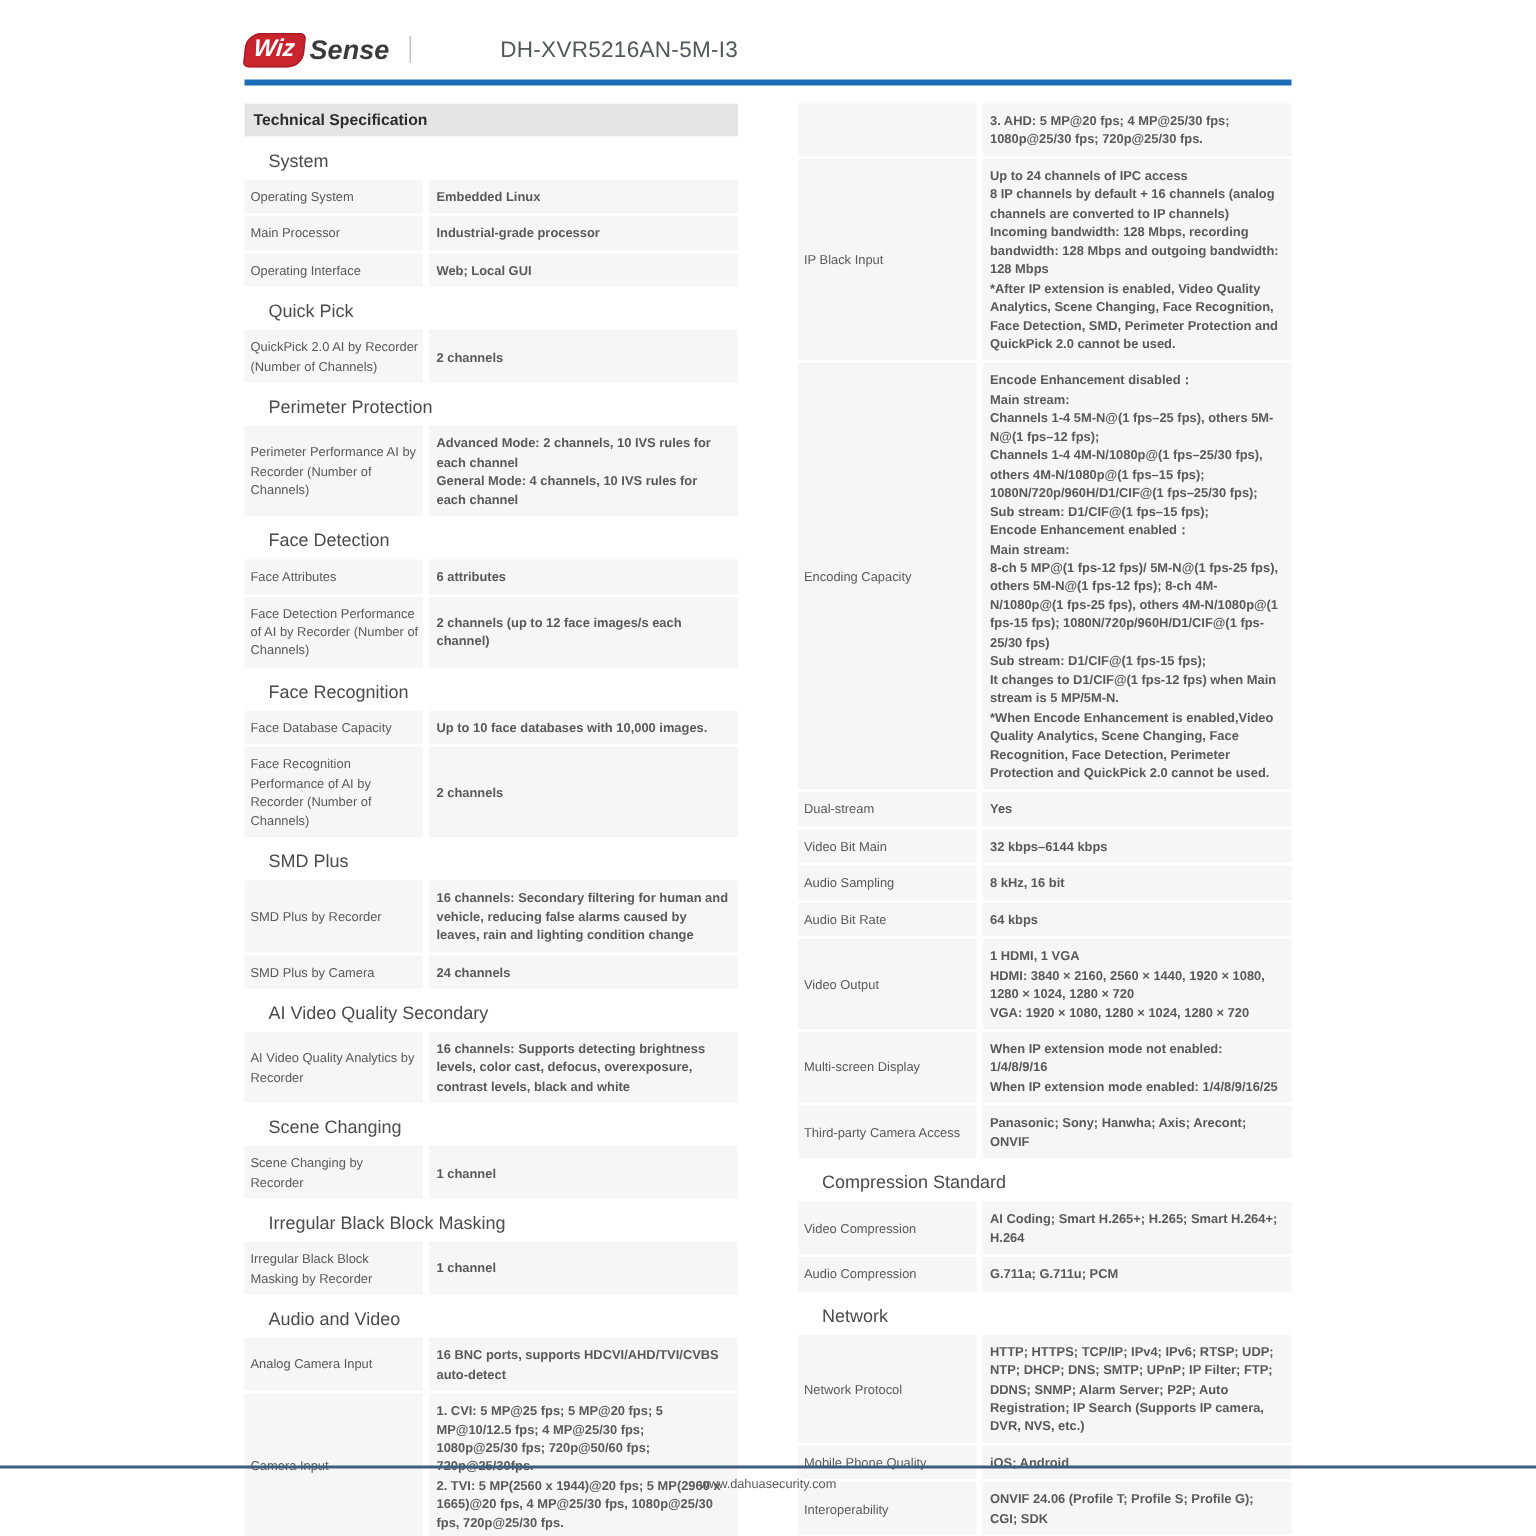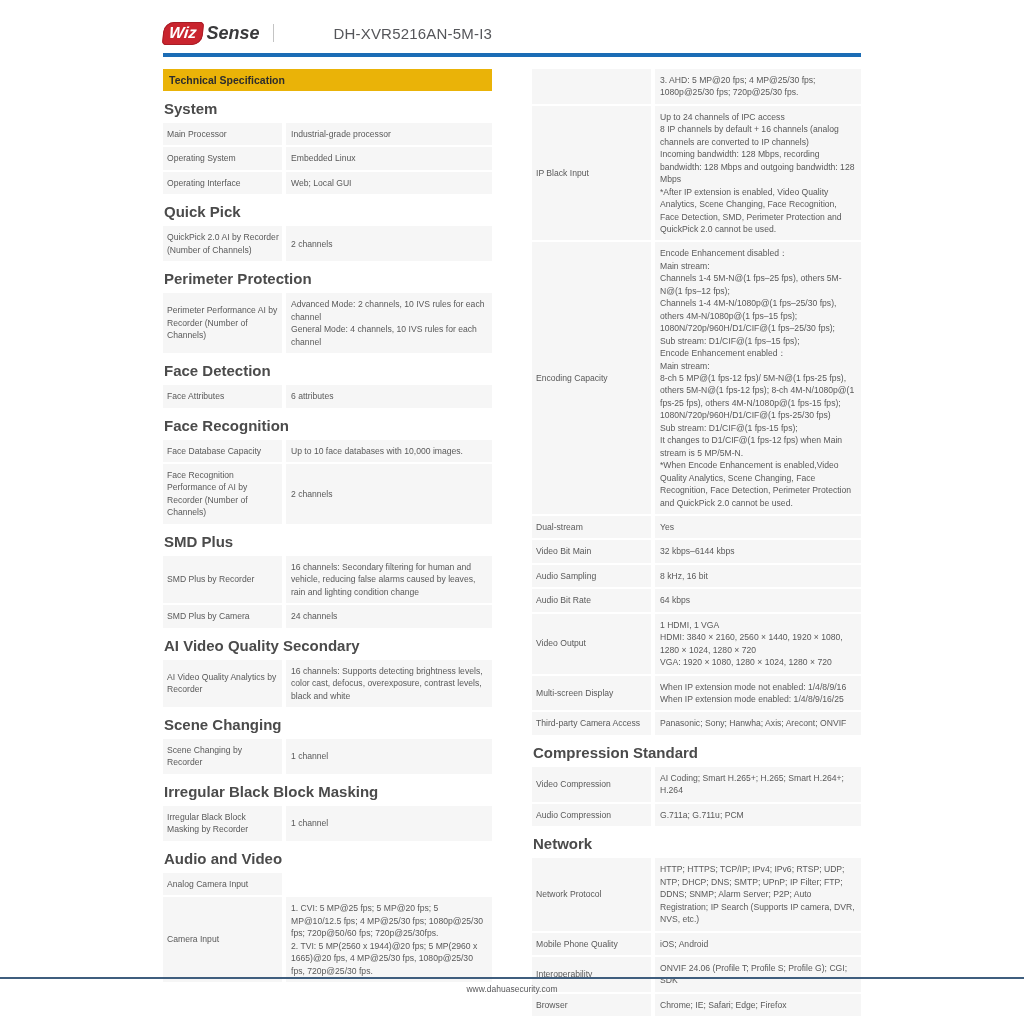--- a/index.html
+++ b/index.html
@@ -17,31 +17,31 @@
     transform:skewX(-6deg); box-shadow:inset 0 0 0 1px #a81d26;
   }
   .sense { color:#3a3a3c; font-style:italic; font-weight:bold; font-size:18px; margin-left:3px; }
   .brand-divider { width:1px; height:18px; background:#c4c4c4; margin:0 11px 0 14px; }
   .model { color:#55565a; font-size:15px; letter-spacing:0.2px;padding-left:48px; }
   .blue-rule { height:4px; background:#1b6cb5; margin-top:7px; }
   
   .columns { display:flex; gap:40px; padding:12px 163px 0 163px; align-items:flex-start; }
   .col { width:329px; }
   .title-bar {
-    background:#eab308; color:#2d2d2d; font-weight:bold; font-size:10.5px;
+    background:#e5e5e5; color:#2d2d2d; font-weight:bold; font-size:10.5px;
     padding:5px 6px 5px 6px; margin-bottom:4px;
   }
-  .section-title { font-size:15px; color:#4b4b4b; font-weight:700; margin:9px 0 6px 1px; }
+  .section-title { font-size:12px; color:#4b4b4b; font-weight:400; margin:9px 0 6px 16px; }
   .row { display:flex; gap:4px; margin-bottom:2px; align-items:stretch; }
   .cell {
     background:#f6f6f6; color:#595959; font-size:8.6px; line-height:1.45;
     display:flex; align-items:center;
   }
   .cell.label { width:112px; flex:0 0 112px; padding:5px 3px 5px 4px; }
-  .cell.value { flex:1 1 auto; padding:5px 6px 5px 5px; }
+  .cell.value { flex:1 1 auto; padding:5px 6px 5px 5px;font-weight:bold; }
   .cell .txt { white-space:pre-line; }
   
   .footer-rule { position:absolute; left:0; right:0; top:977px; height:2px; background:#3f5e7e; }
   .footer-url {
     position:absolute; top:984px; left:0; width:100%; text-align:center;
     font-size:8.5px; color:#58585a;
   }
 </style>
 </head>
 <body>
@@ -57,32 +57,32 @@
     </div>
     <div class="blue-rule"></div>
   </div>
 
   <div class="columns">
     <div class="col" id="col-left">
       <div class="title-bar">Technical Specification</div>
     <div class="section-title">System</div>
         <div class="row">
           <div class="cell label">
+            <span class="txt">Operating System</span>
+          </div>
+          <div class="cell value">
+            <span class="txt">Embedded Linux</span>
+          </div>
+        </div>
+        <div class="row">
+          <div class="cell label">
             <span class="txt">Main Processor</span>
           </div>
           <div class="cell value">
             <span class="txt">Industrial-grade processor</span>
-          </div>
-        </div>
-        <div class="row">
-          <div class="cell label">
-            <span class="txt">Operating System</span>
-          </div>
-          <div class="cell value">
-            <span class="txt">Embedded Linux</span>
           </div>
         </div>
         <div class="row">
           <div class="cell label">
             <span class="txt">Operating Interface</span>
           </div>
           <div class="cell value">
             <span class="txt">Web; Local GUI</span>
           </div>
         </div>
@@ -107,20 +107,28 @@
         </div>
         <div class="section-title">Face Detection</div>
         <div class="row">
           <div class="cell label">
             <span class="txt">Face Attributes</span>
           </div>
           <div class="cell value">
             <span class="txt">6 attributes</span>
           </div>
         </div>
+        <div class="row">
+          <div class="cell label">
+            <span class="txt">Face Detection Performance of AI by Recorder (Number of Channels)</span>
+          </div>
+          <div class="cell value">
+            <span class="txt">2 channels (up to 12 face images/s each channel)</span>
+          </div>
+        </div>
         <div class="section-title">Face Recognition</div>
         <div class="row">
           <div class="cell label">
             <span class="txt">Face Database Capacity</span>
           </div>
           <div class="cell value">
             <span class="txt">Up to 10 face databases with 10,000 images.</span>
           </div>
         </div>
         <div class="row">
@@ -172,20 +180,23 @@
             <span class="txt">Irregular Black Block Masking by Recorder</span>
           </div>
           <div class="cell value">
             <span class="txt">1 channel</span>
           </div>
         </div>
         <div class="section-title">Audio and Video</div>
         <div class="row">
           <div class="cell label">
             <span class="txt">Analog Camera Input</span>
+          </div>
+          <div class="cell value">
+            <span class="txt">16 BNC ports, supports HDCVI/AHD/TVI/CVBS auto-detect</span>
           </div>
         </div>
         <div class="row">
           <div class="cell label">
             <span class="txt">Camera Input</span>
           </div>
           <div class="cell value">
             <span class="txt">1. CVI: 5 MP@25 fps; 5 MP@20 fps; 5 MP@10/12.5 fps; 4 MP@25/30 fps; 1080p@25/30 fps; 720p@50/60 fps; 720p@25/30fps.
 2. TVI: 5 MP(2560 x 1944)@20 fps; 5 MP(2960 x 1665)@20 fps, 4 MP@25/30 fps, 1080p@25/30 fps, 720p@25/30 fps.</span>
           </div>

